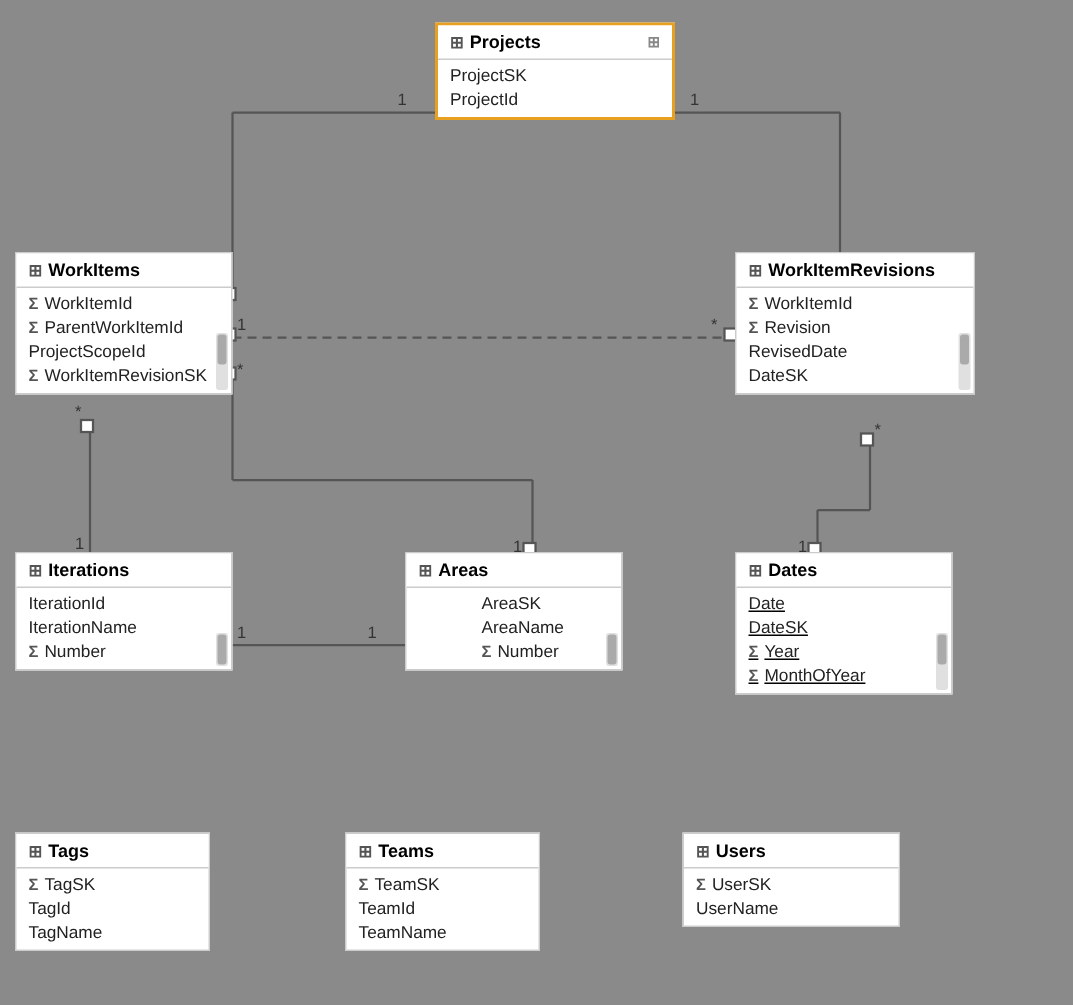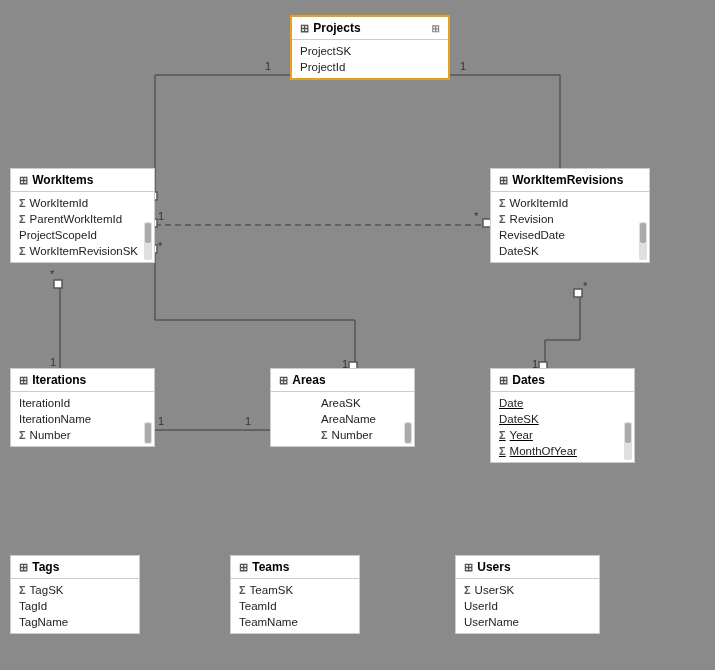--- a/index.html
+++ b/index.html
@@ -320,19 +320,16 @@
   <div class="table-header">
     <span class="grid-icon">⊞</span>
     <span>Users</span>
   </div>
   <div class="table-body">
     <div class="table-row">
       <span class="sigma">Σ</span>
       <span>UserSK</span>
     </div>
     <div class="table-row">
-      <span>UserId</span>
-    </div>
-    <div class="table-row">
       <span>UserName</span>
     </div>
   </div>
 </div>
 
 </body></html>

